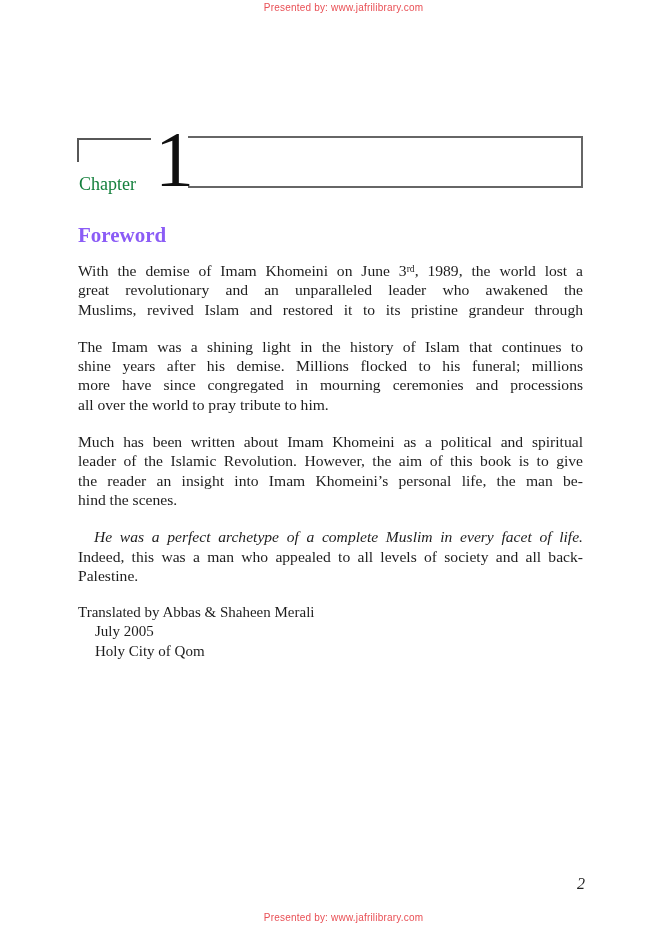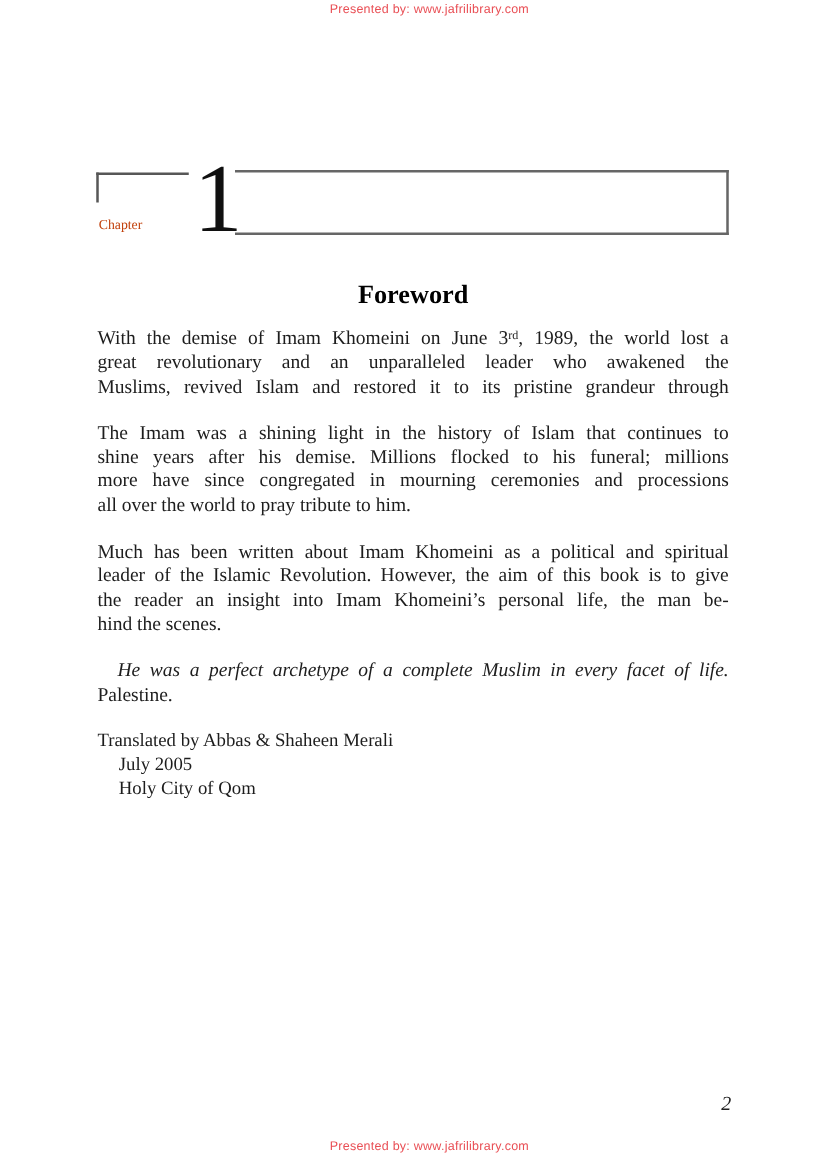--- a/index.html
+++ b/index.html
@@ -30,23 +30,23 @@
     position: absolute;
     left: 77px; top: 138px;
     width: 74px; height: 24px;
     border-top: 2px solid #575757;
     border-left: 2px solid #575757;
     box-sizing: border-box;
   }
   .chapter-label {
     position: absolute;
     left: 79px; top: 175px;
-    font-size: 11px;
+    font-size: 18px;
     line-height: 1;
-    color: #c2410c;
+    color: #15803d;
   }
   .chapter-number {
     position: absolute;
     left: 155px; top: 120px;
     font-size: 78px;
     line-height: 1;
     color: #101010;
   }
   .rule-box {
     position: absolute;
@@ -61,22 +61,21 @@
   .body-text {
     position: absolute;
     left: 78px; top: 222px;
     width: 505px;
   }
   .section-title {
     margin: 0 0 13px 0;
     font-size: 21px;
     font-weight: bold;
     line-height: 26px;
-    color: #000000;
-    text-align: center;
+    color: #8b5cf6;
   }
   .para { margin: 12px 0 18px 0; }
   .pline {
     font-size: 15.6px;
     line-height: 19.3px;
     text-align: justify;
     text-align-last: justify;
     white-space: normal;
   }
   .pline.last { text-align-last: left; }
@@ -136,20 +135,21 @@
 
     <div class="para">
       <div class="pline">Much has been written about Imam Khomeini as a political and spiritual</div>
       <div class="pline">leader of the Islamic Revolution. However, the aim of this book is to give</div>
       <div class="pline">the reader an insight into Imam Khomeini’s personal life, the man be-</div>
       <div class="pline last">hind the scenes.</div>
     </div>
 
     <div class="para">
       <div class="pline indent">He was a perfect archetype of a complete Muslim in every facet of life.</div>
+      <div class="pline">Indeed, this was a man who appealed to all levels of society and all back-</div>
       <div class="pline last">Palestine.</div>
     </div>
 
 
     <div class="sig-block">
       <div class="sig-line">Translated by Abbas &amp; Shaheen Merali</div>
       <div class="sig-line indent">July 2005</div>
       <div class="sig-line indent">Holy City of Qom</div>
     </div>
 

